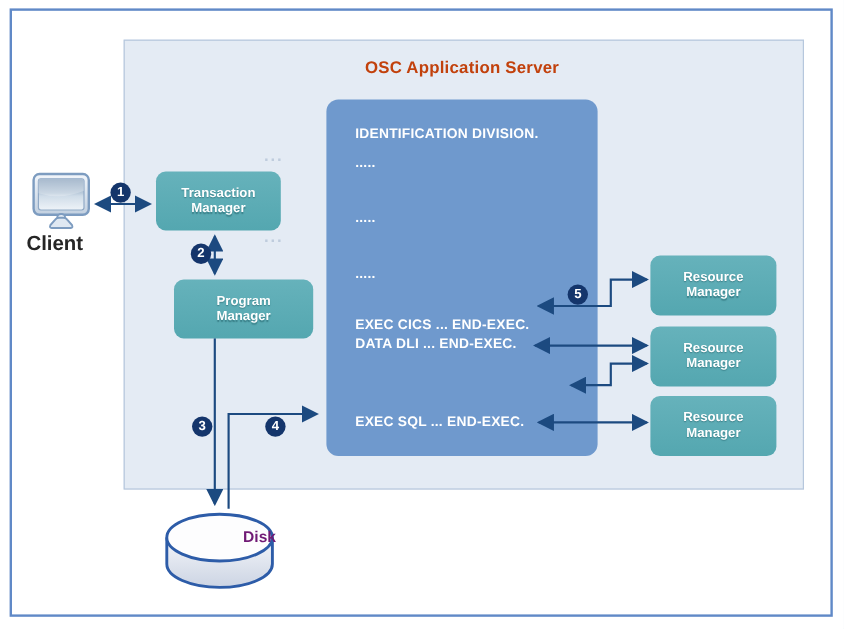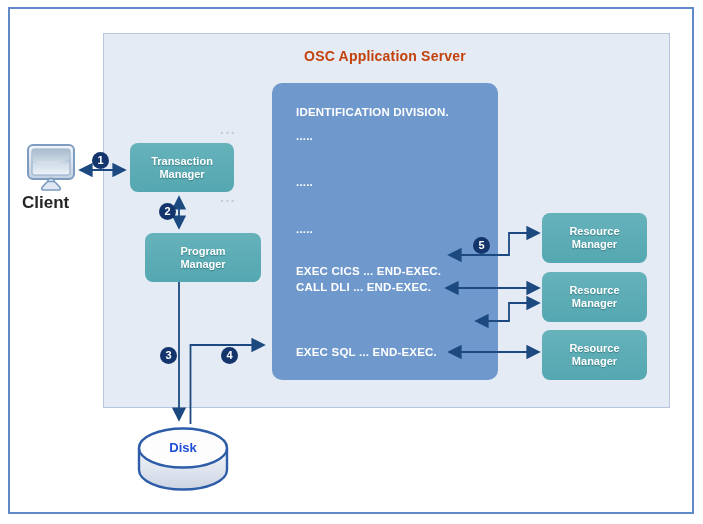--- a/index.html
+++ b/index.html
@@ -46,22 +46,22 @@
   .badge {
     position:absolute; width:17px; height:17px; border-radius:50%;
     background:#14356b; color:#ffffff; font-size:11px; font-weight:bold;
     line-height:17px; text-align:center; z-index:6;
   }
   .client-label {
     position:absolute; left:22px; top:193px; width:58px; text-align:left;
     font-size:17px; font-weight:bold; color:#262626;
   }
   .disk-label {
-    position:absolute; left:136px; top:440px; width:94px; text-align:center;
-    font-size:13px; font-weight:bold; color:#1d4ed8; z-index:5;
+    position:absolute; left:136px; top:440px; width:94px; text-align:right;
+    font-size:13px; font-weight:bold; color:#701a75; z-index:5;
   }
   .icon-layer { position:absolute; z-index:4; }
   #arrows { position:absolute; left:0; top:0; z-index:5; }
 </style>
 </head>
 <body>
 
 <div id="stage">
 
   <div class="frame"></div>
@@ -69,21 +69,21 @@
   <div class="panel"></div>
 
   <div class="panel-title">OSC Application Server</div>
 
   <div class="code-box">
     <div class="code-line" style="top:23px">IDENTIFICATION DIVISION.</div>
     <div class="code-line" style="top:47px">.....</div>
     <div class="code-line" style="top:93px">.....</div>
     <div class="code-line" style="top:140px">.....</div>
     <div class="code-line" style="top:182px">EXEC CICS ... END-EXEC.</div>
-    <div class="code-line" style="top:198px">CALL DLI ... END-EXEC.</div>
+    <div class="code-line" style="top:198px">DATA DLI ... END-EXEC.</div>
     <div class="code-line" style="top:263px">EXEC SQL ... END-EXEC.</div>
   </div>
 
   <div class="mgr-box" style="left:130px; top:143px; width:104px; height:49px;">
     <span class="mgr-label">Transaction
 Manager</span>
   </div>
 
   <div class="mgr-box" style="left:129px; top:233px; width:116px; height:49px;margin-left:16px;">
     <span class="mgr-label">Program

